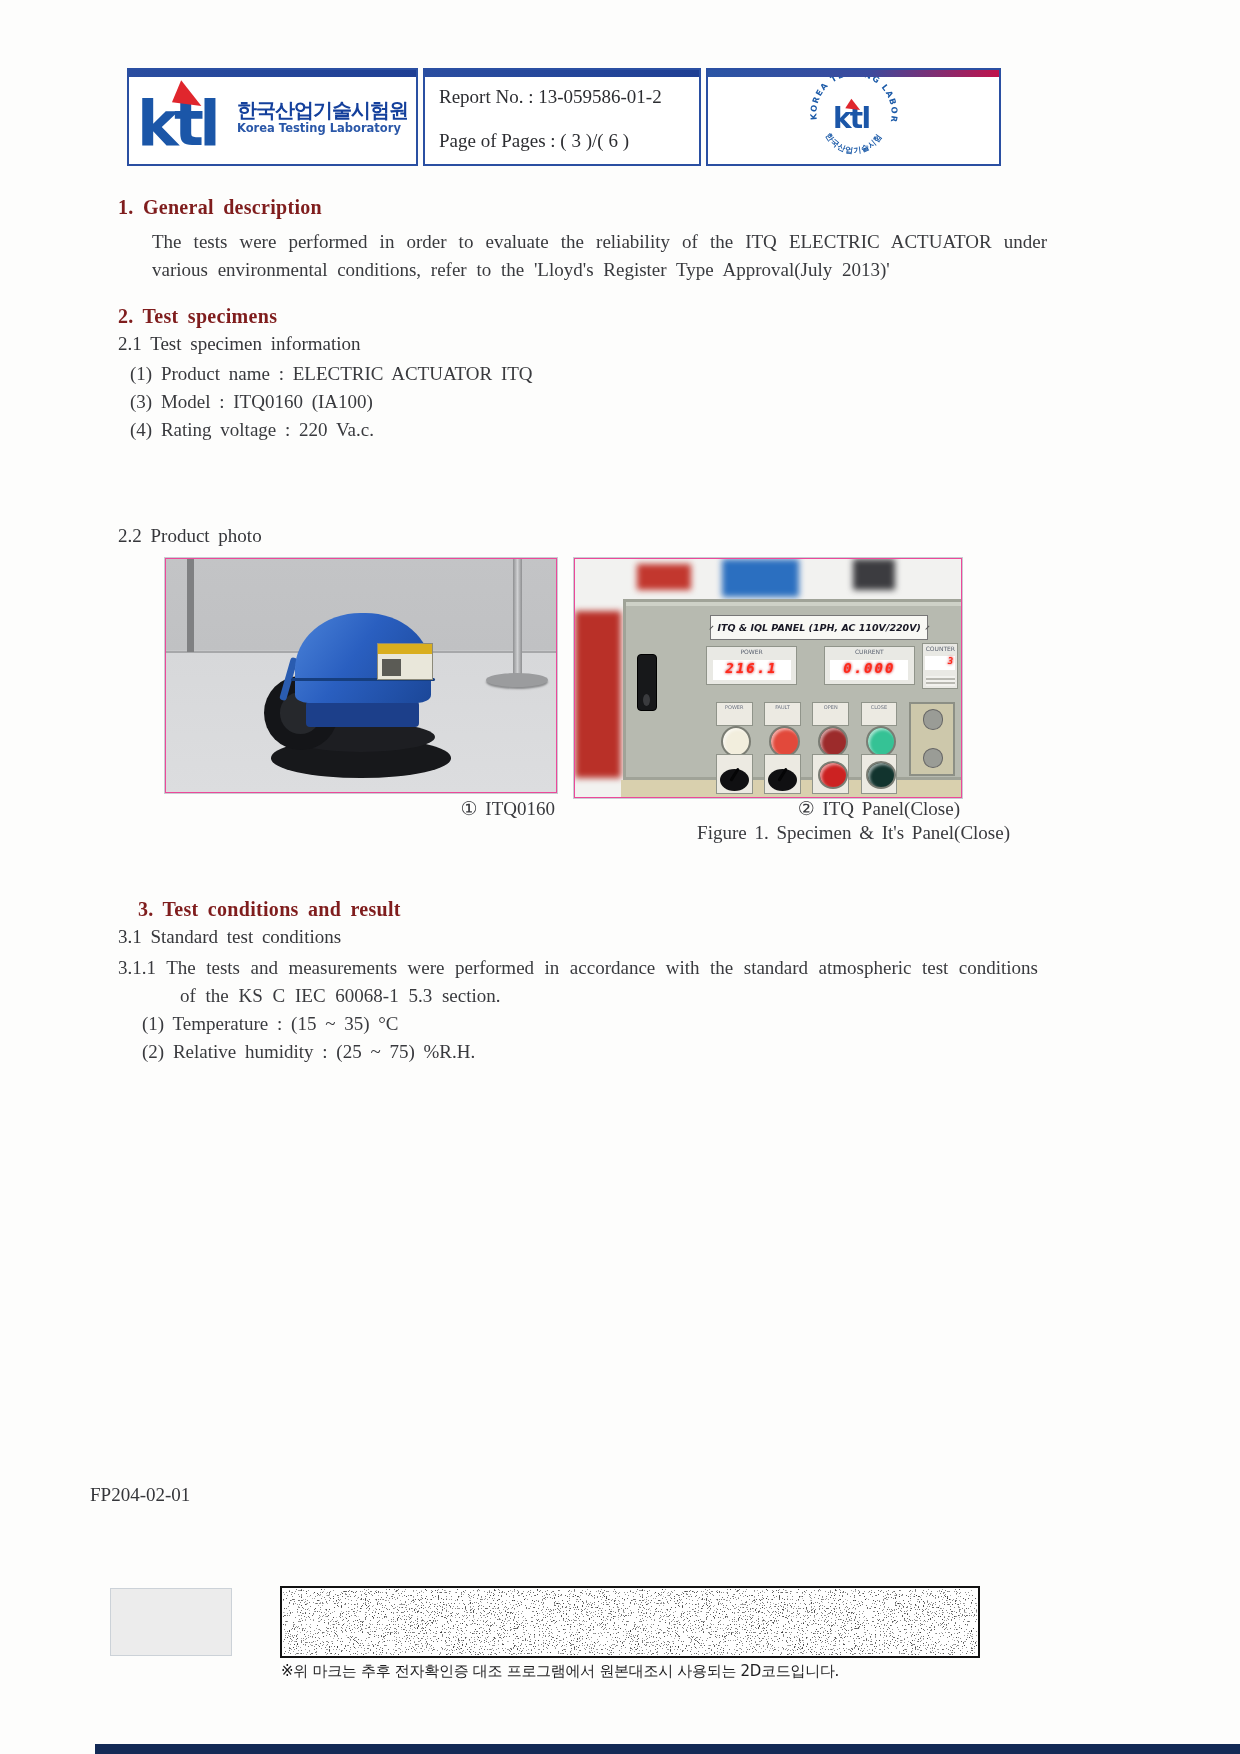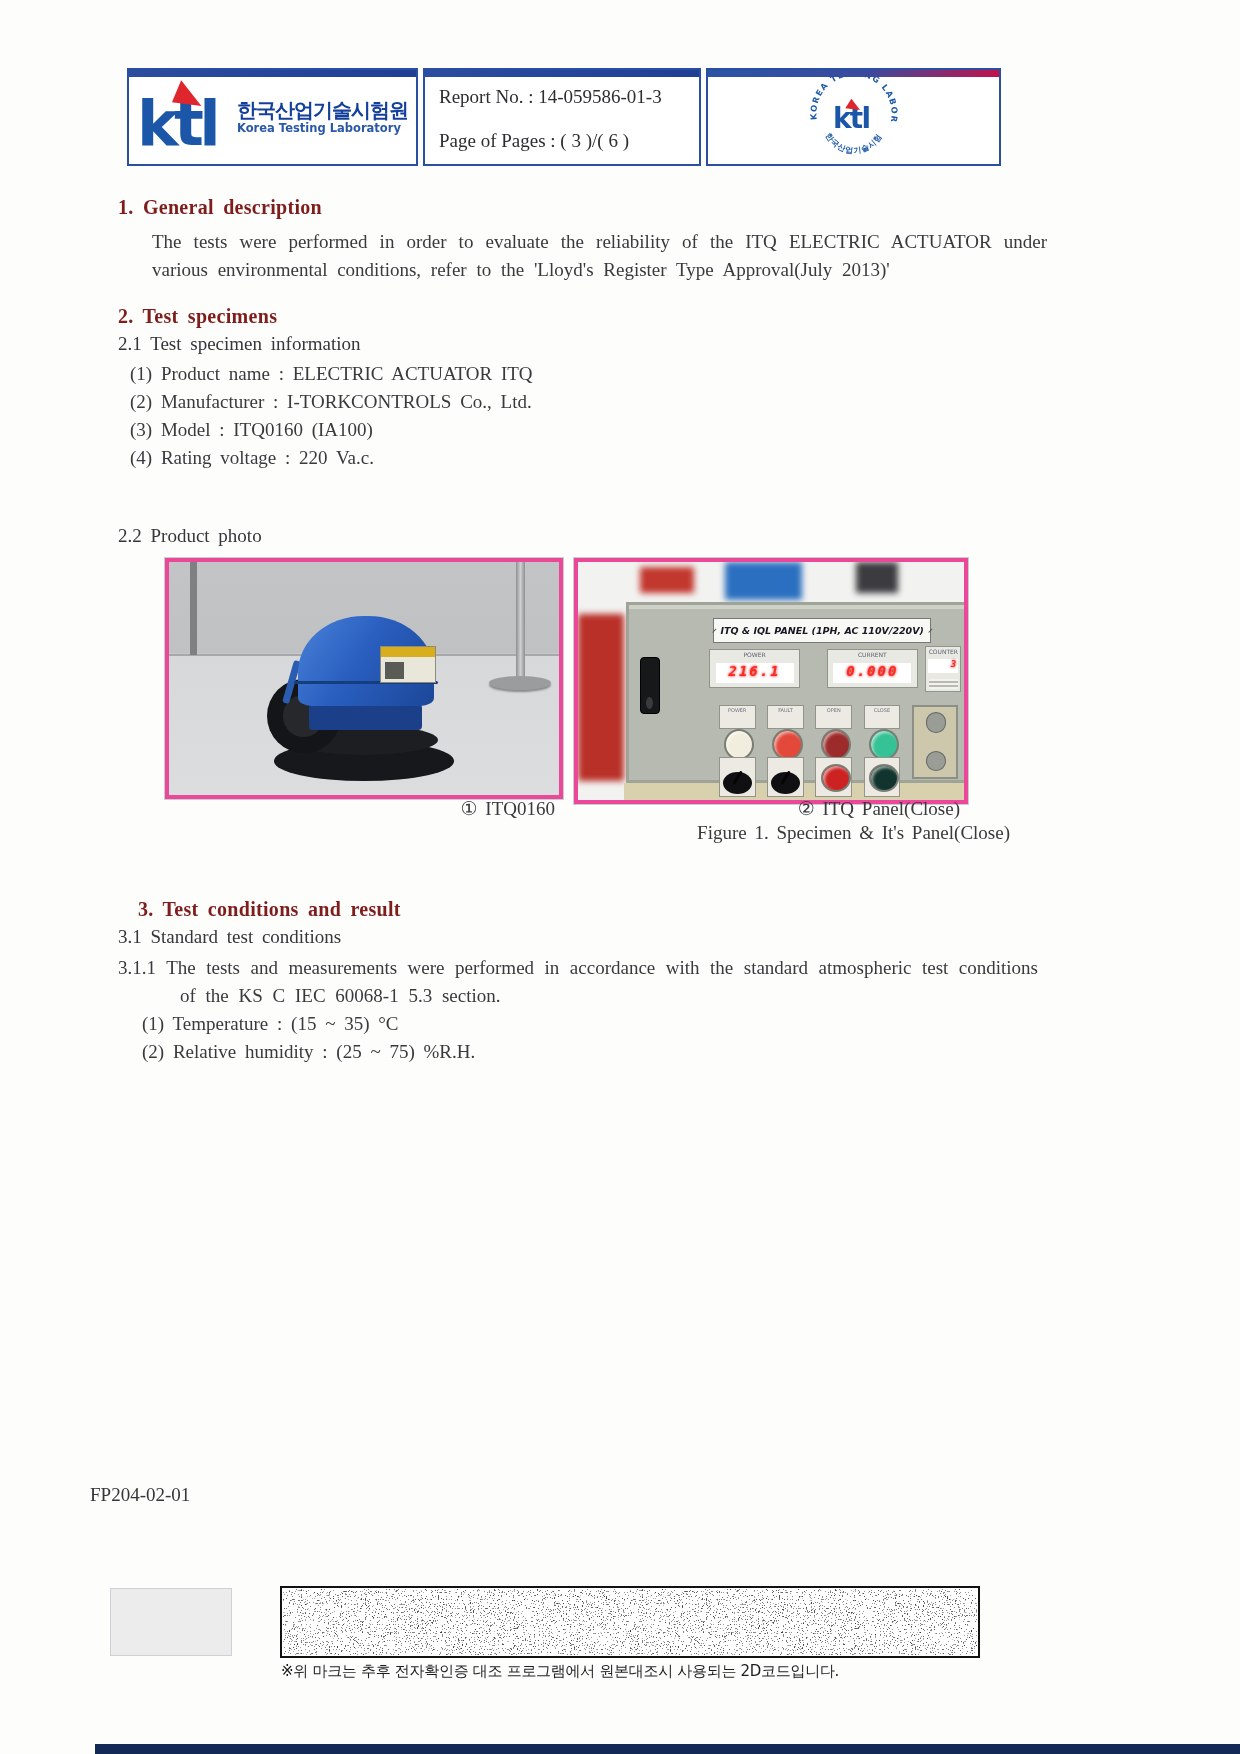--- a/index.html
+++ b/index.html
@@ -18,21 +18,21 @@
   .org-ko{font-family:"DejaVu Sans",sans-serif;font-weight:700;font-size:20px;color:#14409c;letter-spacing:-1px;}
   .org-en{font-family:"DejaVu Sans",sans-serif;font-weight:700;font-size:11.5px;color:#2a57a8;}
   
   .abs{position:absolute;}
   .h2{font-size:20px;font-weight:700;color:#7f1d1d;letter-spacing:.3px;word-spacing:4px;}
   .sub{font-size:19px;color:#35363a;word-spacing:4px;}
   .para{font-size:19px;line-height:28px;text-align:justify;word-spacing:5px;color:#393a3e;}
   .list div{font-size:19px;line-height:28px;word-spacing:4px;color:#393a3e;}
   .hang{padding-left:62px;text-indent:-62px;}
   
-  .photo{position:absolute;overflow:hidden;border:4px solid #ec4899;box-shadow:0 0 0 1px #c9ccd2;}
+  .photo{position:absolute;overflow:hidden;border:1px solid #ec4899;box-shadow:0 0 0 1px #c9ccd2;}
   .p1{left:165px;top:558px;width:390px;height:233px;background:linear-gradient(#c3c4c6 0%,#c0c1c3 39%,#d7d8da 40%,#dcdddf 100%);}
   .p1 .wallline{position:absolute;top:39.5%;left:0;right:0;height:2px;background:#a7a8aa;}
   .p1 .stripe{position:absolute;left:5.5%;top:0;width:1.8%;height:40%;background:#7f8082;}
   .p1 .pole{position:absolute;left:89%;top:0;width:2.2%;height:52%;background:linear-gradient(90deg,#8e8f91,#cfd0d2,#8e8f91);}
   .p1 .polebase{position:absolute;left:82%;top:49%;width:16%;height:6%;background:#9b9c9e;border-radius:50%;box-shadow:0 2px 2px #8a8b8d;}
   .act-body{position:absolute;left:33%;top:23%;width:35%;height:39%;border-radius:48% 48% 10% 10% / 62% 62% 9% 9%;
             background:linear-gradient(125deg,#4a82d8 0%,#2a5fc0 45%,#1b4798 100%);}
   .act-seam{position:absolute;left:32%;top:51%;width:37%;height:3px;background:#163e7e;border-radius:2px;}
   .act-label{position:absolute;left:54%;top:36%;width:14%;height:15%;background:#e9e7da;border:1px solid #8c8a7a;}
   .act-label .yl{position:absolute;top:0;left:0;right:0;height:30%;background:#d9ae1e;}
@@ -92,21 +92,21 @@
         <polygon points="48,2 70,30 38,26" fill="#e0262d"></polygon>
       </svg>
       <div class="orgcol">
         <span class="org-ko">한국산업기술시험원</span>
         <span class="org-en">Korea Testing Laboratory</span>
       </div>
     </div>
 
     <div class="hbox hbox2">
       <div class="topbar"></div>
-      <span>Report No. : 14-059586-01-3</span>
+      <span>Report No. : 13-059586-01-2</span>
       <span>Page of Pages : ( 3 )/( 6 )</span>
     </div>
 
     <div class="hbox hbox3">
       <div class="topbar"></div>
       <svg width="96" height="96" viewBox="0 0 110 110">
         <defs>
           <path id="arcTop" d="M 13,60 A 43,43 0 1 1 97,60"></path>
           <path id="arcBot" d="M 21,72 A 36,36 0 0 0 89,72"></path>
         </defs>
@@ -122,21 +122,20 @@
     </div>
   </div>
 
   <div class="abs h2" style="left:118px;top:196px;">1. General description</div>
   <div class="abs para" style="left:152px;top:228px;width:895px;">The tests were performed in order to evaluate the reliability of the ITQ ELECTRIC ACTUATOR under various environmental conditions, refer to the 'Lloyd's Register Type Approval(July 2013)'</div>
 
   <div class="abs h2" style="left:118px;top:305px;">2. Test specimens</div>
   <div class="abs sub" style="left:118px;top:333px;">2.1 Test specimen information</div>
   <div class="abs list" style="left:130px;top:360px;">
     <div>(1) Product name : ELECTRIC ACTUATOR ITQ</div>
-    <div>(2) Manufacturer : I-TORKCONTROLS Co., Ltd.</div>
     <div>(3) Model : ITQ0160 (IA100)</div>
     <div>(4) Rating voltage : 220 Va.c.</div>
   </div>
   <div class="abs sub" style="left:118px;top:525px;">2.2 Product photo</div>
 
   <div class="photo p1">
     <div class="wallline"></div>
     <div class="stripe"></div>
     <div class="pole"></div>
     <div class="polebase"></div>

